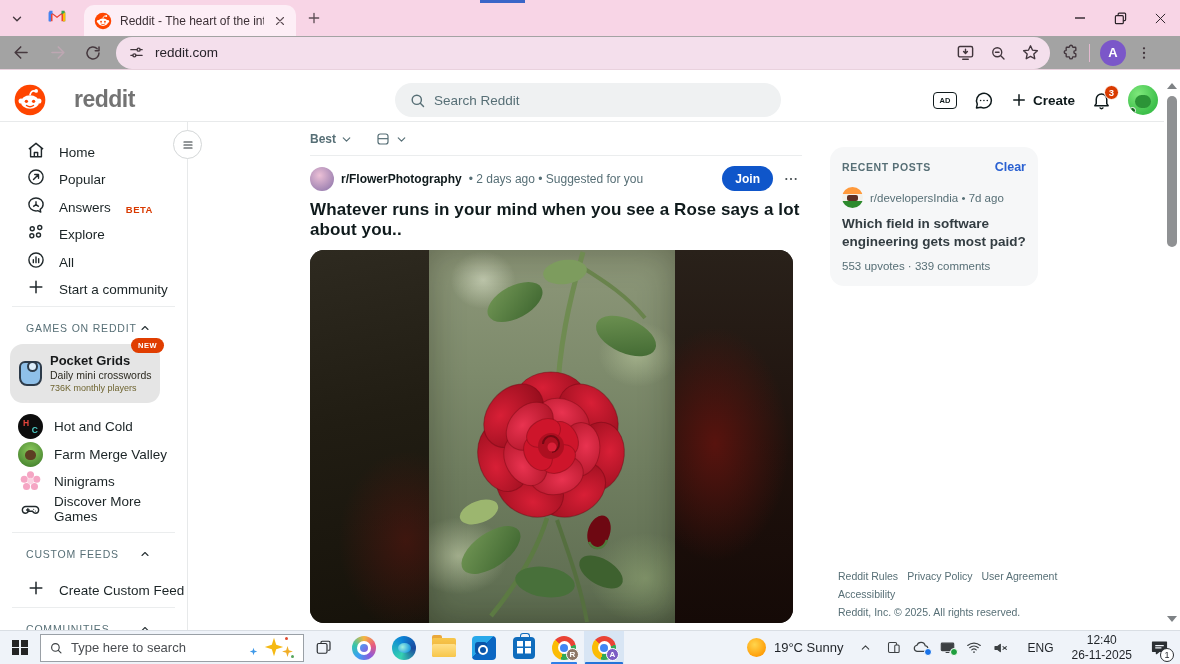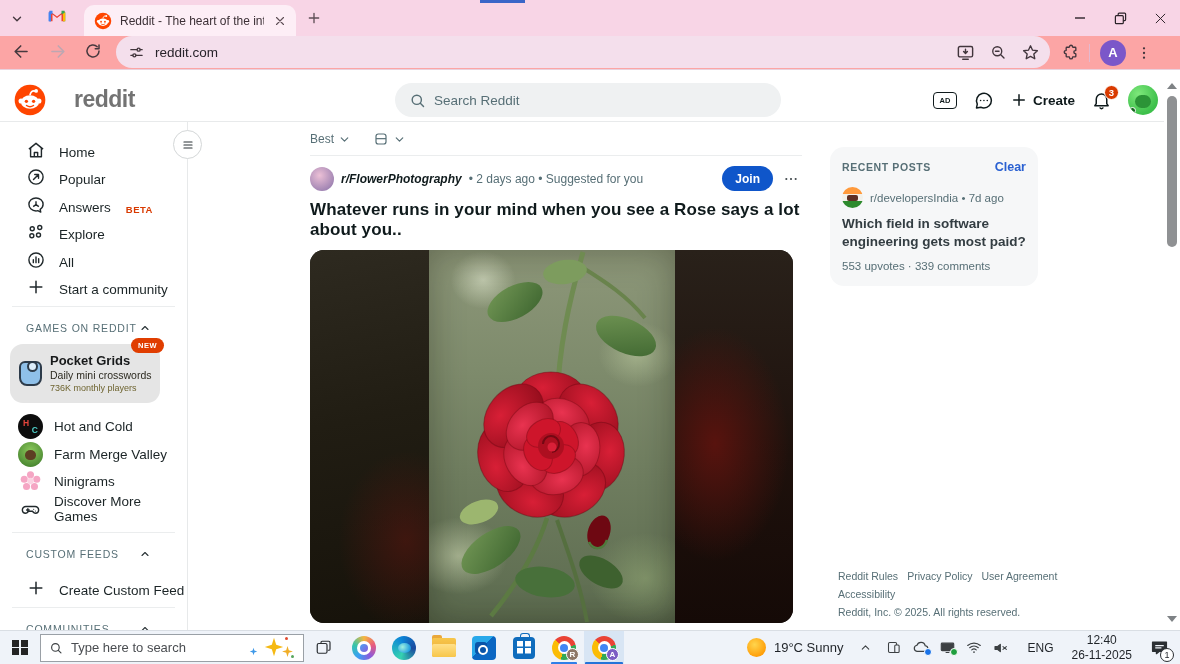--- a/index.html
+++ b/index.html
@@ -14,21 +14,21 @@
   .tsearch { position:absolute; left:10px; top:8px; width:22px; height:22px; border:none; background:transparent; color:#45383f; cursor:pointer; }
   .pinned-tab { position:absolute; left:48px; top:9px; width:20px; height:20px; }
   .tab { position:absolute; left:84px; top:5px; width:212px; height:31px; background:#fdeef6; border-radius:10px 10px 0 0; display:flex; align-items:center; padding:0 8px 0 10px; gap:8px; }
   .tab-title { font-size:12px; color:#3c3036; white-space:nowrap; overflow:hidden; flex:1; }
   .tab-close { width:16px; height:16px; color:#5d4e55; display:flex; align-items:center; justify-content:center; }
   .newtab { position:absolute; left:306px; top:8px; width:20px; height:20px; border:none; background:transparent; color:#5d4e55; }
   .wctrls { position:absolute; right:0; top:0; height:36px; display:flex; }
   .wbtn { width:40px; height:36px; border:none; background:transparent; display:flex; align-items:center; justify-content:center; color:#2c2329; }
 
   
-  .toolbar { position:absolute; top:36px; left:0; width:1180px; height:34px; background:#fca5a5; border-bottom:1px solid #e9d2de; display:flex; }
+  .toolbar { position:absolute; top:36px; left:0; width:1180px; height:34px; background:#a3a3a3; border-bottom:1px solid #e9d2de; display:flex; align-items:center; }
   .navbtn { width:30px; height:30px; border:none; background:transparent; display:flex; align-items:center; justify-content:center; color:#46393f; margin-left:6px; }
   .navbtn.dis { color:#bda7b2; }
   .urlbar { position:relative; margin-left:8px; width:934px; height:32px; background:#f4dfec; border-radius:16px; display:flex; align-items:center; padding:0 10px 0 12px; }
   .url-text { font-size:13.5px; color:#27222a; margin-left:10px; flex:1; }
   .urlbar .right-ics { display:flex; align-items:center; gap:14px; color:#41353c; }
   .tool-right { display:flex; align-items:center; margin-left:10px; gap:10px; color:#41353c; }
   .tb-divider { width:1px; height:18px; background:#e3b9cf; }
   .chrome-avatar { width:26px; height:26px; border-radius:50%; background:#7b57c9; color:#fff; font-size:13px; font-weight:bold; display:flex; align-items:center; justify-content:center; }
 
   
@@ -67,25 +67,25 @@
   .gic.hc { background:#0d0d0d; color:#fff; font-size:8.5px; font-weight:bold; }
   .gic.hc span.h { position:absolute; left:5px; top:4px; color:#e8453c; }
   .gic.hc span.c { position:absolute; right:5px; bottom:4px; color:#4fd0c9; }
   .gic.farm { background:radial-gradient(circle at 50% 35%, #8cc95c, #4c8a33 75%); }
   .gic.farm:after { content:""; position:absolute; left:7px; top:8px; width:11px; height:10px; border-radius:50% 50% 45% 45%; background:#5d3f23; }
   .gic.pad { display:flex; align-items:center; justify-content:center; color:#21292c; }
 
   
   .feed { position:absolute; top:122px; left:310px; width:500px; height:508px; }
   .sortbar { display:flex; align-items:center; gap:22px; height:26px; margin-top:4px; color:#576f76; }
-  .sortsel { display:flex; align-items:center; gap:4px; font-size:12px; font-weight:400; }
+  .sortsel { display:flex; align-items:center; gap:4px; font-size:12px; font-weight:700; }
   .feed-hr { height:1px; background:#ebedee; margin-top:3px; width:492px; }
   .post-head { display:flex; align-items:center; gap:7px; margin-top:10px; width:492px; }
   .pavatar { width:24px; height:24px; border-radius:50%; background:radial-gradient(circle at 40% 35%, #ecc0d6, #9a7fb0 80%); flex:none; }
-  .psub { font-size:12px; font-weight:bold; color:#0f1a1c;font-style:italic; }
+  .psub { font-size:12px; font-weight:bold; color:#0f1a1c; }
   .pmeta { font-size:12px; color:#576f76; }
   .join-btn { margin-left:auto; background:#0f56ca; color:#fff; border:none; border-radius:13px; height:25px; padding:0 13px; font-size:12px; font-weight:600; }
   .meatball { color:#40484b; width:22px; display:flex; justify-content:center; }
   .post-title { margin-top:9px; font-size:17px; font-weight:600; color:#0f1a1c; width:490px; letter-spacing:0.1px; }
   .imgcard { position:relative; margin-top:10px; width:483px; height:373px; border-radius:14px; overflow:hidden; background:#15120e; }
   .img-left { position:absolute; left:0; top:0; width:120px; height:100%;
     background: radial-gradient(90px 120px at 80% 78%, rgba(92,22,16,0.55), transparent 75%),
                 linear-gradient(168deg, #2e2a20 0%, #211d13 45%, #16120a 100%); }
   .img-right { position:absolute; right:0; top:0; width:120px; height:100%;
     background: radial-gradient(95px 150px at 35% 52%, #58130e, transparent 78%),

